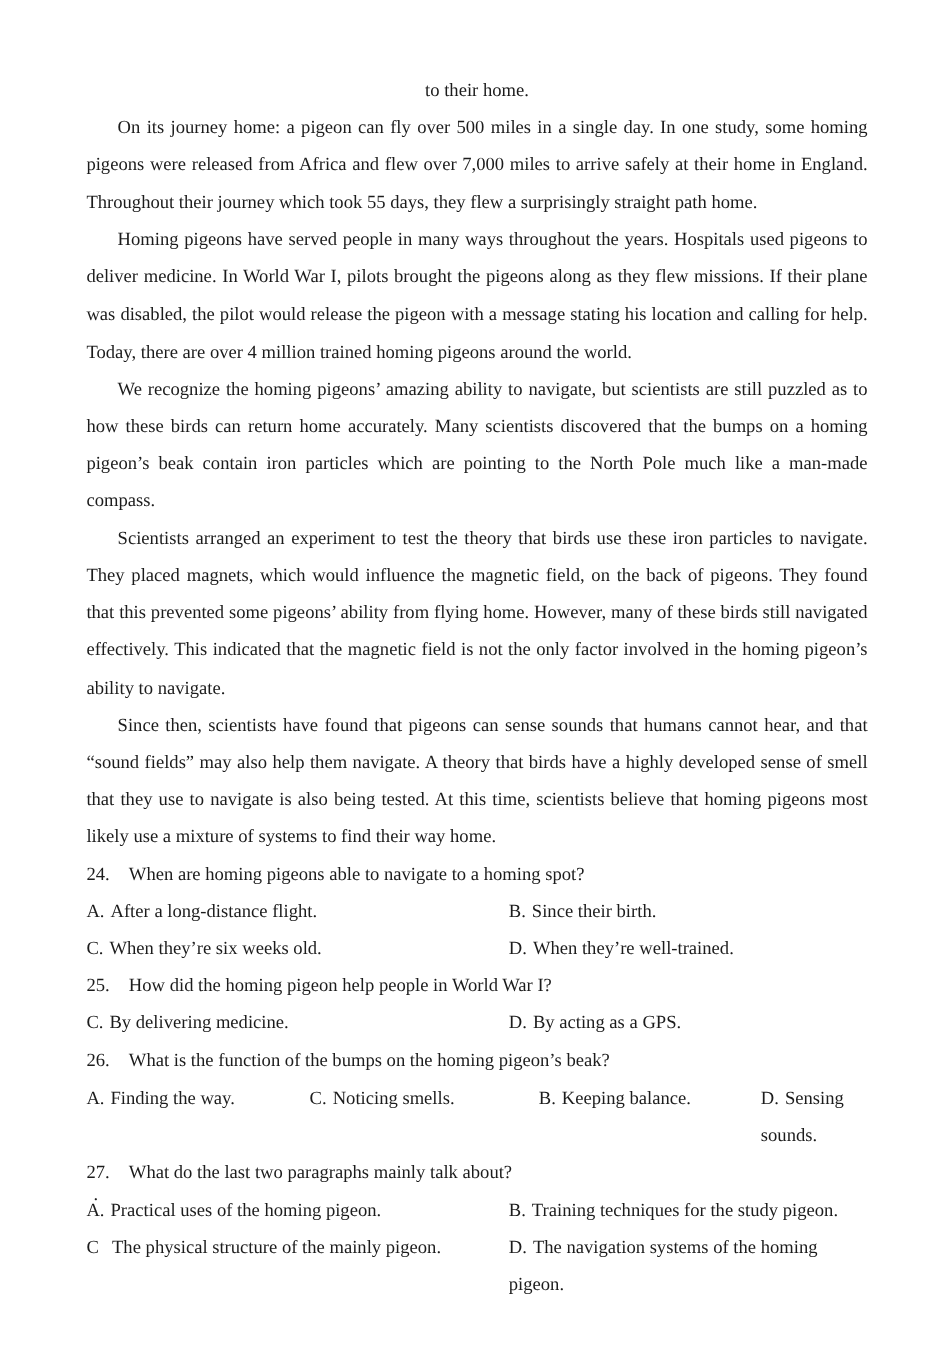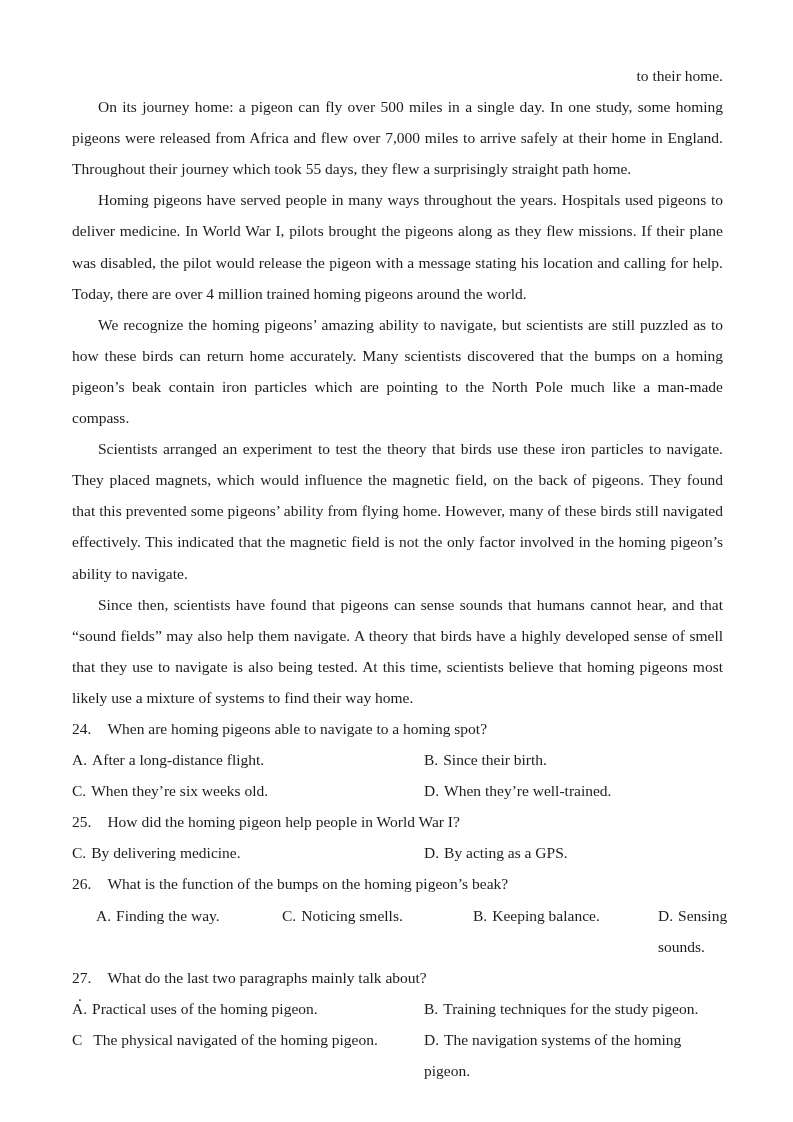--- a/index.html
+++ b/index.html
@@ -24,35 +24,35 @@
     font-size: 15.5px;
     line-height: 31.1px;
   }
   .content p {
     margin: 0;
     text-align: justify;
     text-indent: 26px;
   }
   .content p.frag {
     text-indent: 0;
-    text-align: right;
+    text-align: center;
   }
   .qline {
     text-align: left;
   }
   .qnum { margin-right: 16px; }
   .olabel { margin-right: 5px; }
   .olabel.no-period { margin-right: 11px; }
   .optrow {
     display: grid;
     text-align: left;
     gap: 24px;
   }
   .optrow.two { grid-template-columns: 328px 1fr; }
-  .optrow.four { grid-template-columns: 162px 167px 161px 1fr; margin-left: 24px; }
+  .optrow.four { grid-template-columns: 162px 167px 161px 1fr; }
   .stray {
     position: absolute;
     left: 78px;
     top: 988px;
     font-size: 15.5px;
     line-height: 15px;
     color: #1c1c1c;
   }
   .footer {
     position: absolute;
@@ -118,21 +118,21 @@
 
     <div>
       <div class="qline">
         <span class="qnum">27.</span><span>What do the last two paragraphs mainly talk about?</span>
       </div>
       <div class="optrow two">
         <div><span class="olabel">A.</span><span>Practical uses of the homing pigeon.</span></div>
         <div><span class="olabel">B.</span><span>Training techniques for the study pigeon.</span></div>
       </div>
       <div class="optrow two">
-        <div><span class="olabel no-period">C</span><span>The physical navigated of the homing pigeon.</span></div>
+        <div><span class="olabel no-period">C</span><span>The physical structure of the mainly pigeon.</span></div>
         <div><span class="olabel">D.</span><span>The navigation systems of the homing pigeon.</span></div>
       </div>
     </div>
 
   </div>
 
   <div class="stray">.</div>
 
   <div class="footer">第 6 页 / 共 9 页</div>
 </div>

